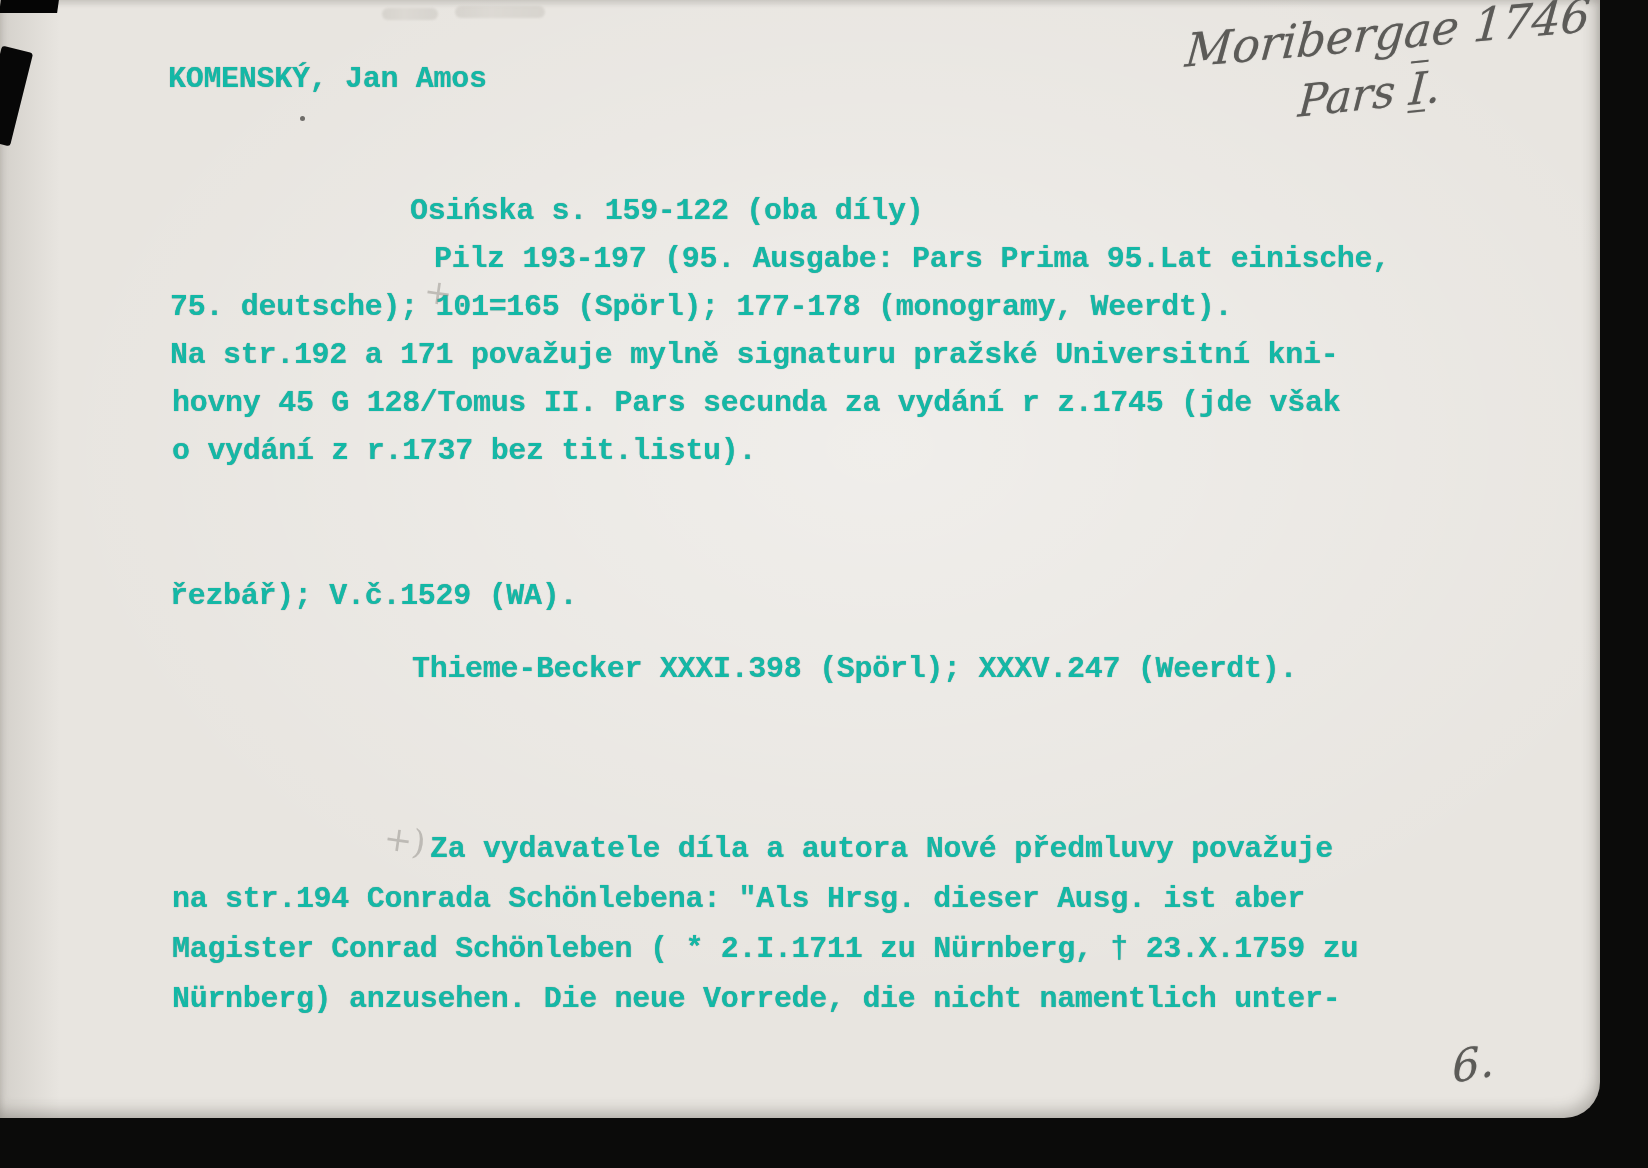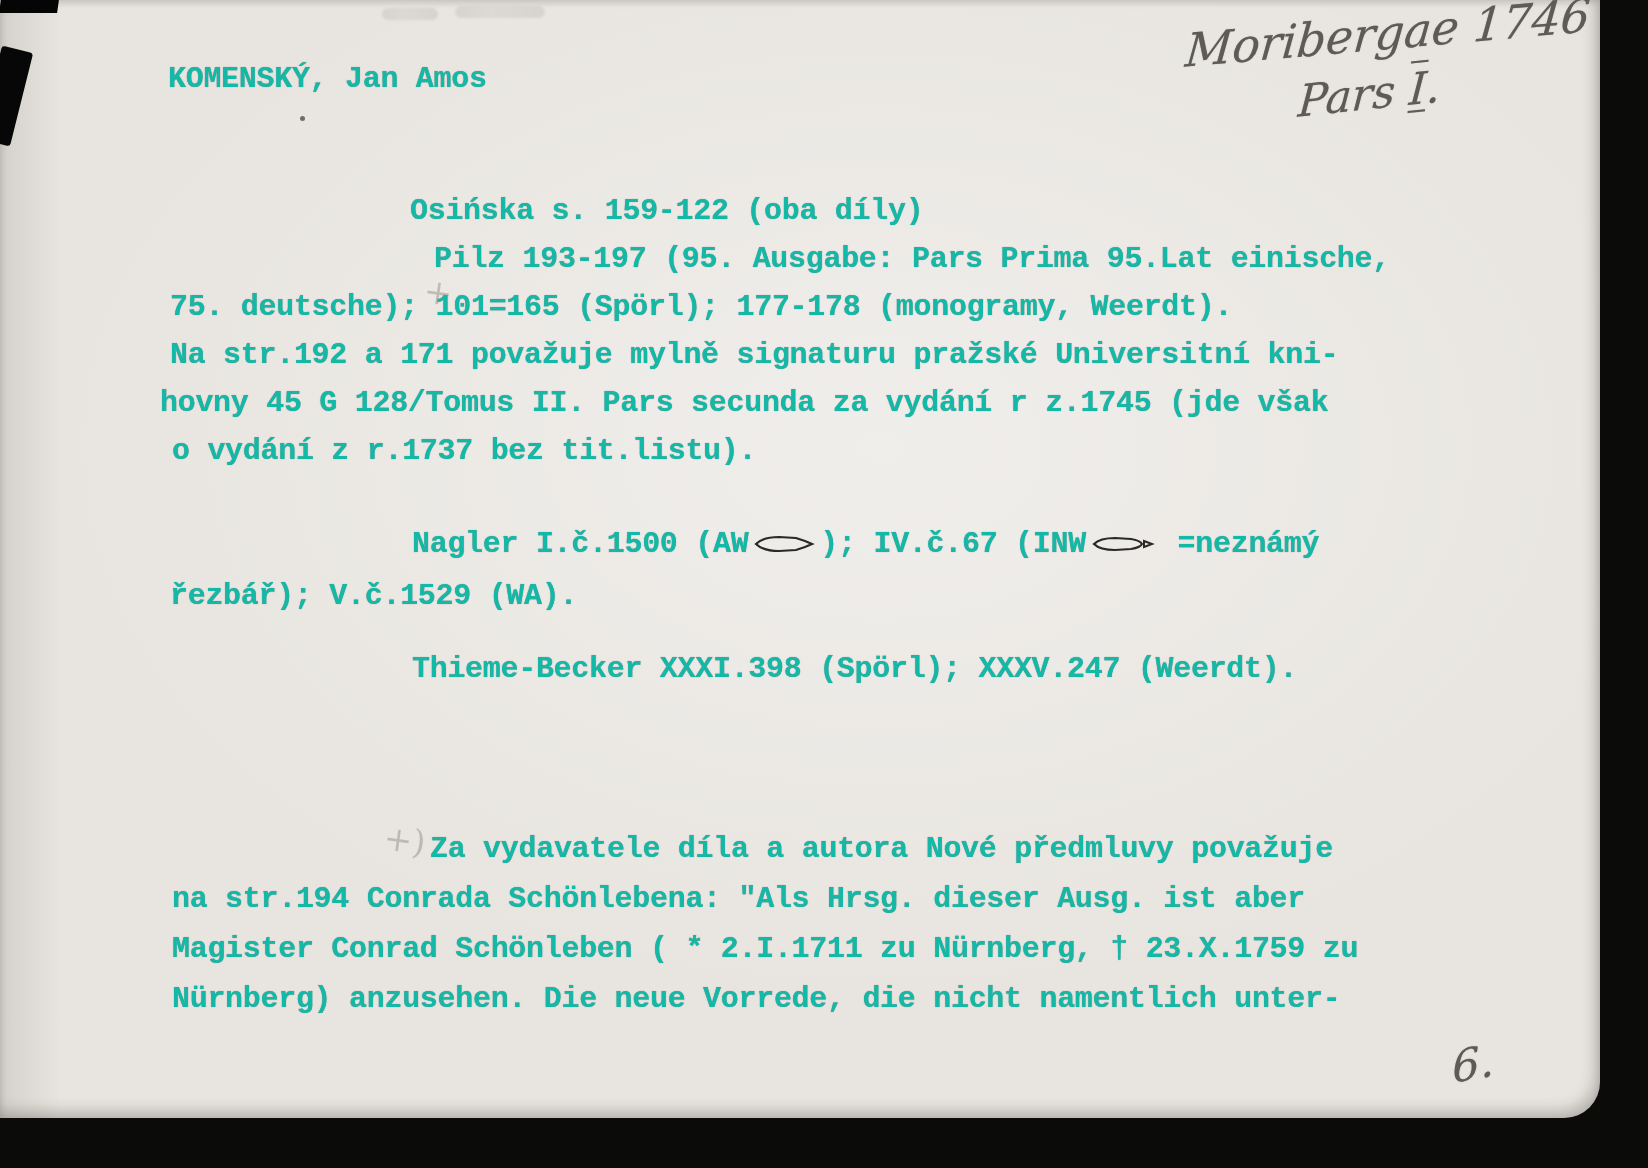--- a/index.html
+++ b/index.html
@@ -81,31 +81,25 @@
   <div class="typed" style="left:168px;top:62px;">KOMENSKÝ, Jan Amos</div>
   <div class="dot" style="left:300px;top:116px;"></div>
 
   <div class="hand hand-title" style="left:1185px;top:6px;">Moribergae 1746</div>
   <div class="hand hand-pars" style="left:1298px;top:68px;"><span>Pars </span><span class="numeral">I</span><span>.</span></div>
 
   <div class="typed" style="left:410px;top:194px;">Osińska s. 159-122 (oba díly)</div>
   <div class="typed" style="left:410px;top:242px;margin-left:24px;">Pilz 193-197 (95. Ausgabe: Pars Prima 95.Lat einische,</div>
   <div class="typed" style="left:170px;top:290px;">75. deutsche); 101=165 (Spörl); 177-178 (monogramy, Weerdt).</div>
   <div class="typed" style="left:170px;top:338px;">Na str.192 a 171 považuje mylně signaturu pražské Universitní kni-</div>
-  <div class="typed" style="left:160px;top:386px;">hovny 45 G 128/Tomus II. Pars secunda za vydání r z.1745 (jde však</div>
+  <div class="typed" style="left:172px;top:386px;">hovny 45 G 128/Tomus II. Pars secunda za vydání r z.1745 (jde však</div>
   <div class="typed" style="left:172px;top:434px;">o vydání z r.1737 bez tit.listu).</div>
 
   <div class="faint-mark" style="left:424px;top:272px;">+</div>
 
-  <div class="typed" style="left:412px;top:527px;"><span>Nagler I.č.1500 (AW</span><svg class="mark-icon" width="62" height="24" viewBox="0 0 62 24">
-        <path d="M3 12 C8 7 16 5 26 5 L43 6 L52 9 L59 12 L52 15 L43 18 L26 19 C16 19 8 17 3 12 Z" fill="none" stroke="#2a2928" stroke-width="2.2"></path>
-      </svg><span>); IV.č.67 (INW</span><svg class="mark-icon" width="64" height="24" viewBox="0 0 64 24">
-        <path d="M3 12 C7 8 14 6 24 6 L40 7 C46 8 50 10 51 12 C50 14 46 16 40 17 L24 18 C14 18 7 16 3 12 Z" fill="none" stroke="#2a2928" stroke-width="2.2"></path>
-        <path d="M53 9 L61 12 L53 15 Z" fill="none" stroke="#2a2928" stroke-width="2"></path>
-      </svg><span> =neznámý</span></div>
   <div class="typed" style="left:170px;top:579px;text-align:center;">řezbář); V.č.1529 (WA).</div>
 
   <div class="typed" style="left:412px;top:652px;">Thieme-Becker XXXI.398 (Spörl); XXXV.247 (Weerdt).</div>
 
   <div class="faint-mark" style="left:384px;top:820px;">+)</div>
 
   <div class="typed" style="left:430px;top:832px;">Za vydavatele díla a autora Nové předmluvy považuje</div>
   <div class="typed" style="left:172px;top:882px;">na str.194 Conrada Schönlebena: "Als Hrsg. dieser Ausg. ist aber</div>
   <div class="typed" style="left:172px;top:932px;">Magister Conrad Schönleben ( * 2.I.1711 zu Nürnberg, † 23.X.1759 zu</div>
   <div class="typed" style="left:172px;top:982px;">Nürnberg) anzusehen. Die neue Vorrede, die nicht namentlich unter-</div>

